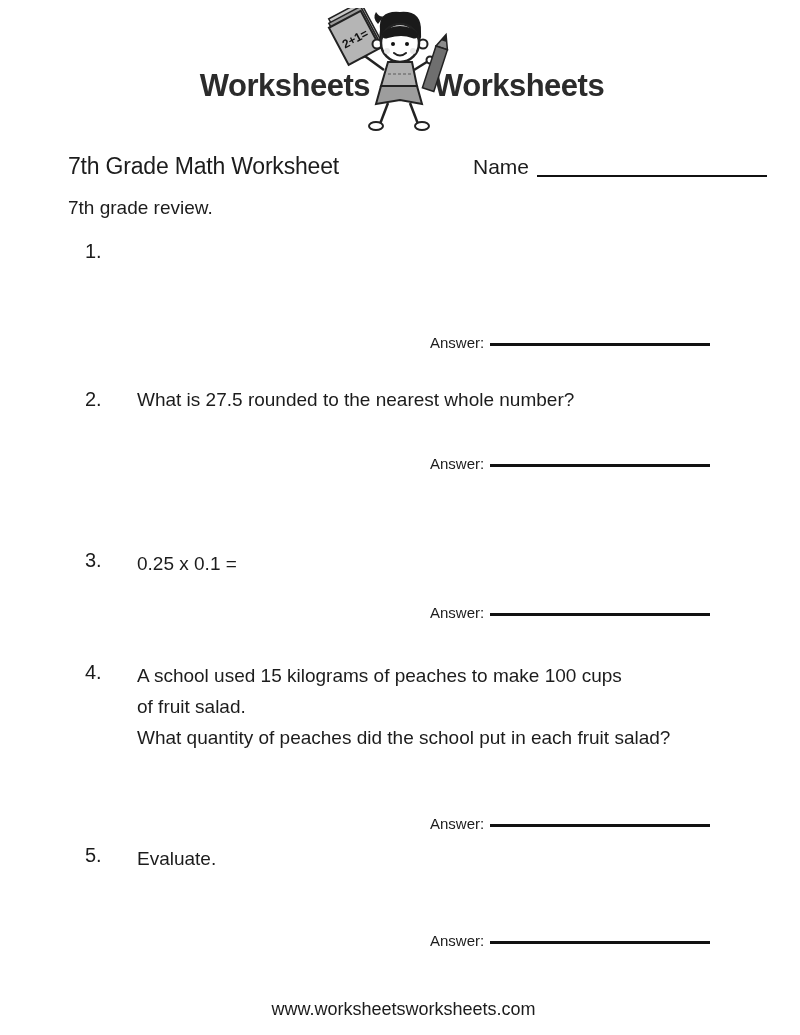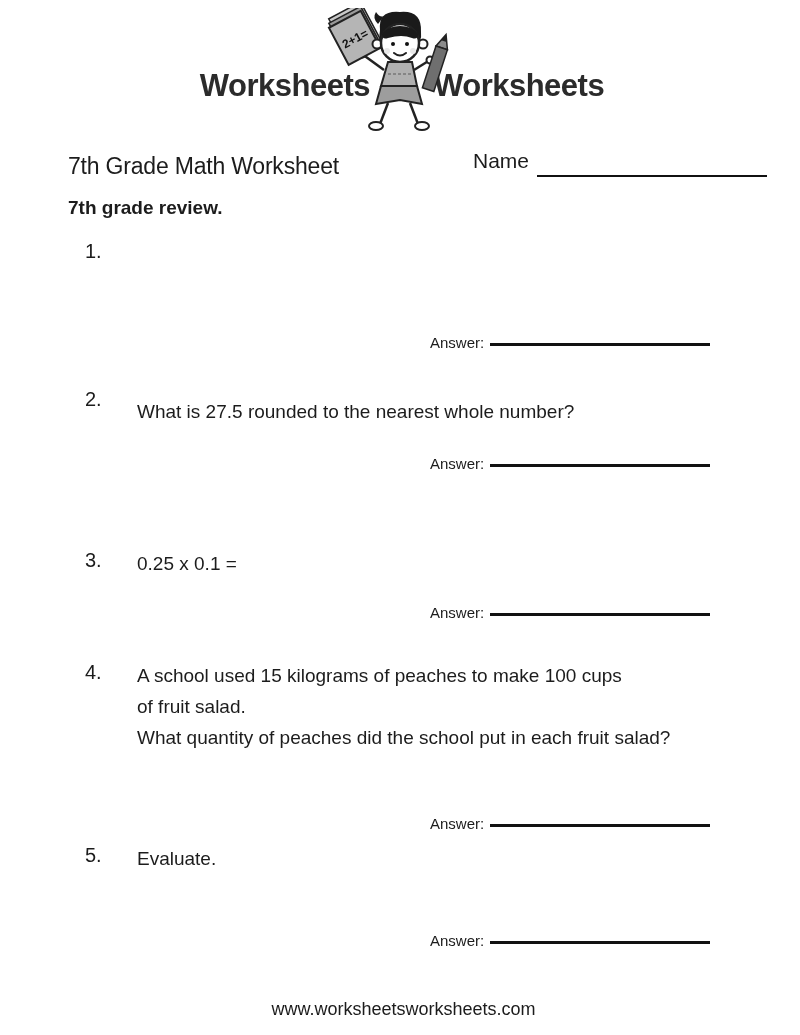--- a/index.html
+++ b/index.html
@@ -37,36 +37,35 @@
     position: absolute;
     left: 68px;
     top: 153px;
     font-size: 23px;
     font-weight: 400;
     letter-spacing: -0.2px;
   }
   .name-label {
     position: absolute;
     left: 473px;
-    top: 149px;
+    top: 155px;
     font-size: 21px;
   }
   .name-line {
     position: absolute;
     left: 537px;
     top: 175px;
     width: 230px;
     border-bottom: 2px solid #111111;
   }
   .worksheet-subtitle {
     position: absolute;
     left: 68px;
     top: 197px;
     font-size: 19px;
-    font-weight: bold;
   }
   
   .q-number {
     position: absolute;
     left: 85px;
     font-size: 20px;
     white-space: nowrap;
   }
   .q-text {
     position: absolute;
@@ -83,21 +82,21 @@
   }
   .answer-line {
     position: absolute;
     left: 490px;
     width: 220px;
     border-bottom: 3px solid #111111;
   }
   
   #q1-num  { top: 240px; }  #q1-text { top: 238px; }
   #a1-lab  { top: 334px; }  #a1-line { top: 343px; }
-  #q2-num  { top: 388px; }  #q2-text { top: 396px; text-align: center; }
+  #q2-num  { top: 388px; }  #q2-text { top: 384px; text-align: center; }
   #a2-lab  { top: 455px; }  #a2-line { top: 464px; }
   #q3-num  { top: 549px; }  #q3-text { top: 548px; }
   #a3-lab  { top: 604px; }  #a3-line { top: 613px; }
   #q4-num  { top: 661px; }  #q4-text { top: 660px; }
   #a4-lab  { top: 815px; }  #a4-line { top: 824px; }
   #q5-num  { top: 844px; }  #q5-text { top: 843px; }
   #q5-expr { top: 903px; }
   #a5-lab  { top: 932px; }  #a5-line { top: 941px; }
   
   .footer-url {

